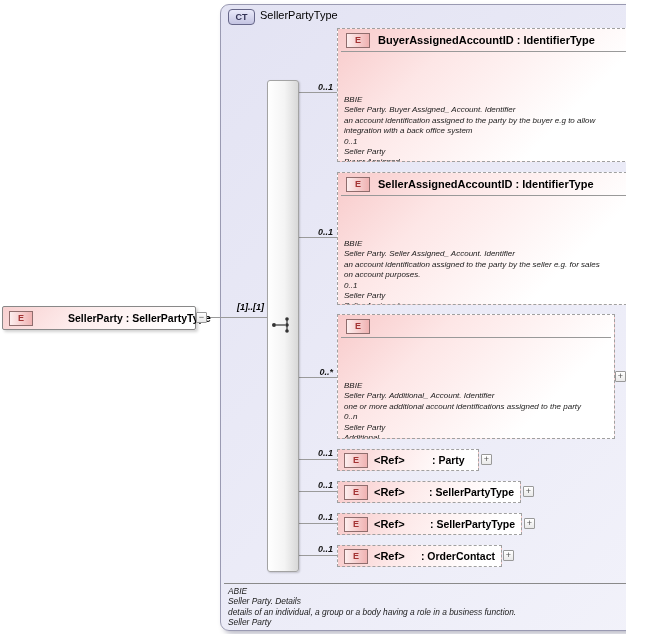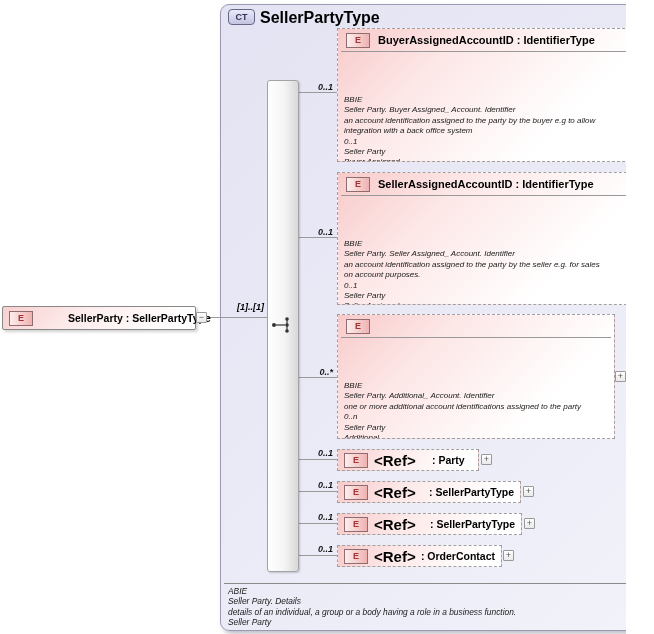--- a/index.html
+++ b/index.html
@@ -7,21 +7,21 @@
          font-family:"Liberation Sans",sans-serif;overflow:hidden;}
 
   
   .ct{position:absolute;left:220px;top:4px;width:429px;height:625px;
       border:1px solid #9a9ab2;border-radius:9px;
       background:linear-gradient(135deg,#e3e3f3 0%,#ebebf7 55%,#f2f2fa 100%);
       box-shadow:3px 3px 5px rgba(110,110,135,.45);}
   .ct-badge{position:absolute;left:228px;top:9px;width:25px;height:14px;
       border:1px solid #666688;border-radius:4px;display:flex;align-items:center;justify-content:center;
       background:linear-gradient(180deg,#eaeafa,#c4c4e2);color:#333355;font-size:9px;font-weight:bold;}
-  .ct-title{position:absolute;left:260px;top:9px;font-weight:bold;font-size:16px;color:#000;white-space:nowrap;}
+  .ct-title{position:absolute;left:260px;top:9px;font-weight:normal;font-size:11px;color:#000;white-space:nowrap;}
 
   
   .seqbar{position:absolute;left:267px;top:80px;width:30px;height:490px;
       border:1px solid #a3a3a3;border-radius:3px;
       background:linear-gradient(90deg,#ffffff 0%,#f4f4f4 55%,#d8d8d8 100%);
       box-shadow:1px 1px 2px rgba(0,0,0,.18);}
   .seqicon{position:absolute;left:270px;top:316px;width:24px;height:18px;}
 
   
   .hline{position:absolute;height:1px;background:#9a9a9a;}
@@ -43,21 +43,21 @@
 
   
   .ebadge{width:22px;height:13px;flex:0 0 22px;display:flex;align-items:center;justify-content:center;
         border:1px solid #8f6d6d;background:linear-gradient(90deg,#fdeeee,#f0b2b2);
         color:#a33333;font-size:9px;font-weight:bold;}
 
   
   .refbox{position:absolute;height:22px;border:1px dashed #a0a0a0;
         background:linear-gradient(120deg,#f8caca 0%,#fde8e8 35%,#ffffff 85%);
         display:flex;align-items:center;padding:0 6px;box-sizing:border-box;}
-  .refbox .rlab{margin-left:6px;width:58px;font-weight:bold;font-size:15px;color:#000;white-space:nowrap;}
+  .refbox .rlab{margin-left:6px;width:58px;font-weight:bold;font-size:11px;color:#000;white-space:nowrap;}
   .refbox .rtype{font-weight:bold;font-size:10.5px;color:#000;white-space:nowrap;}
 
   
   .pm{position:absolute;width:11px;height:11px;box-sizing:border-box;border:1px solid #999;
       background:linear-gradient(180deg,#ffffff,#e9e9e9);color:#555;
       font-size:9px;line-height:9px;text-align:center;border-radius:1px;cursor:pointer;}
 
   
   .root{position:absolute;left:2px;top:306px;width:194px;height:24px;box-sizing:border-box;
         border:1px solid #888;border-radius:2px;display:flex;align-items:center;padding:0 6px;

